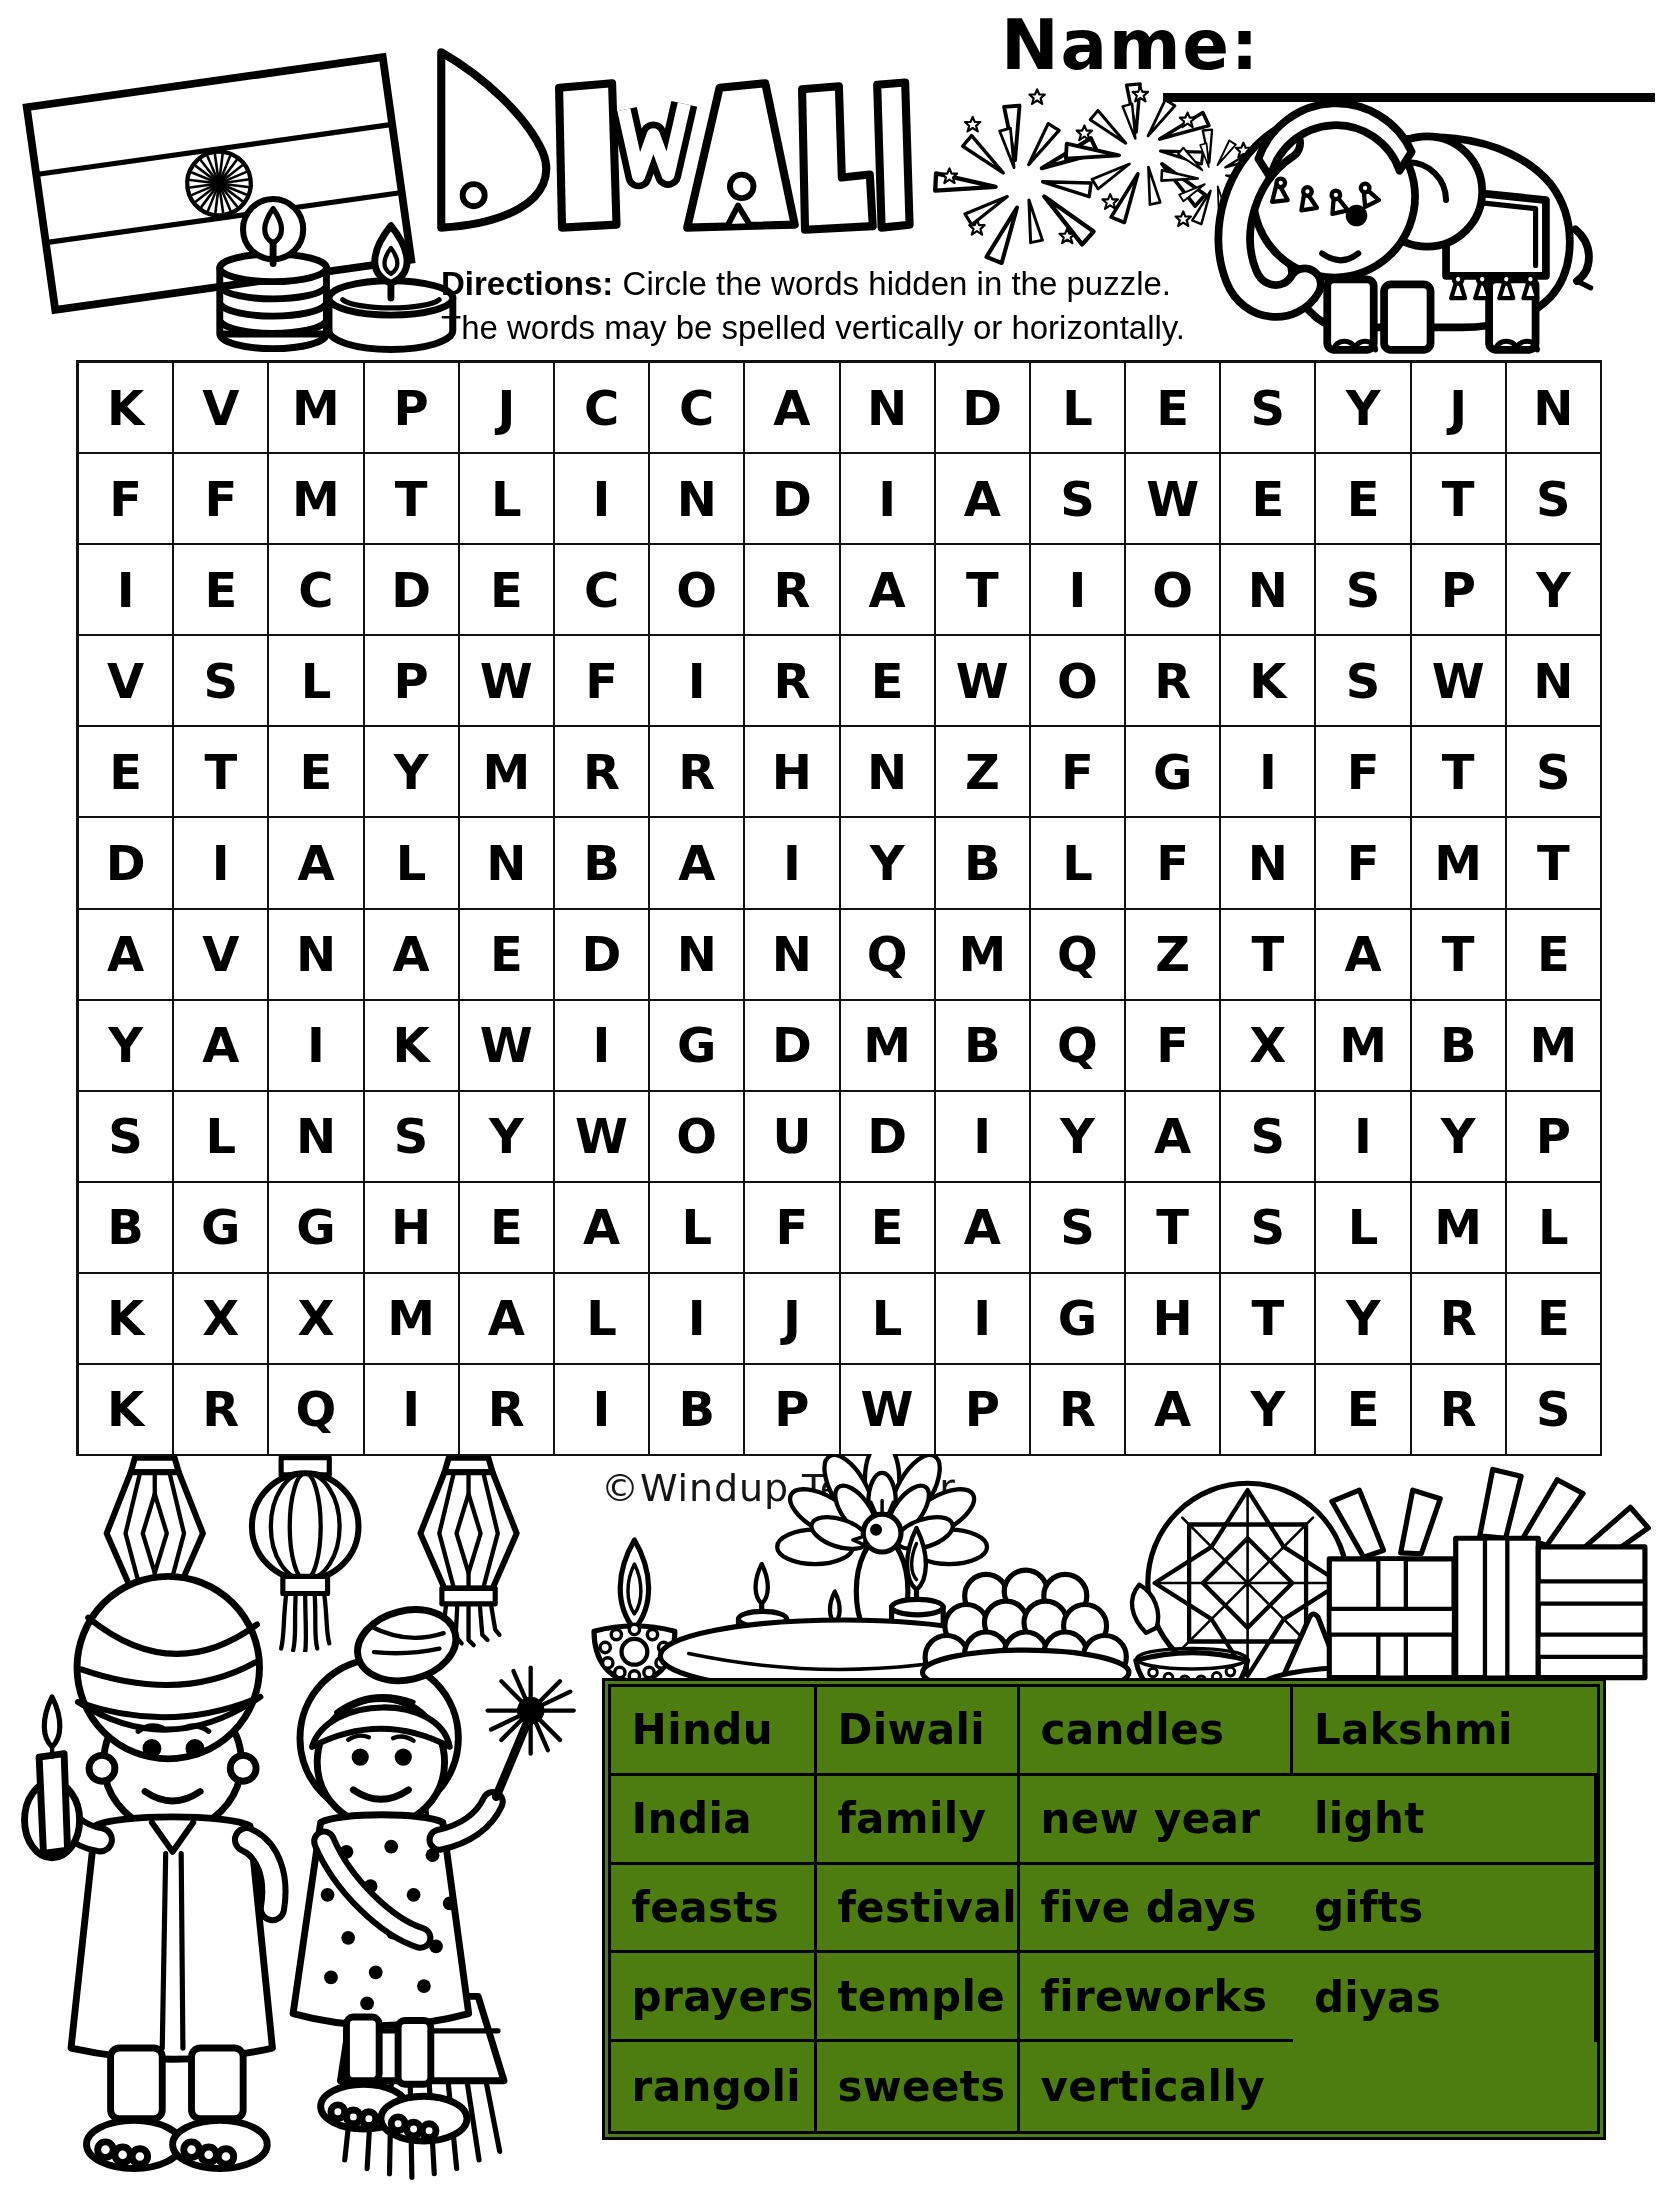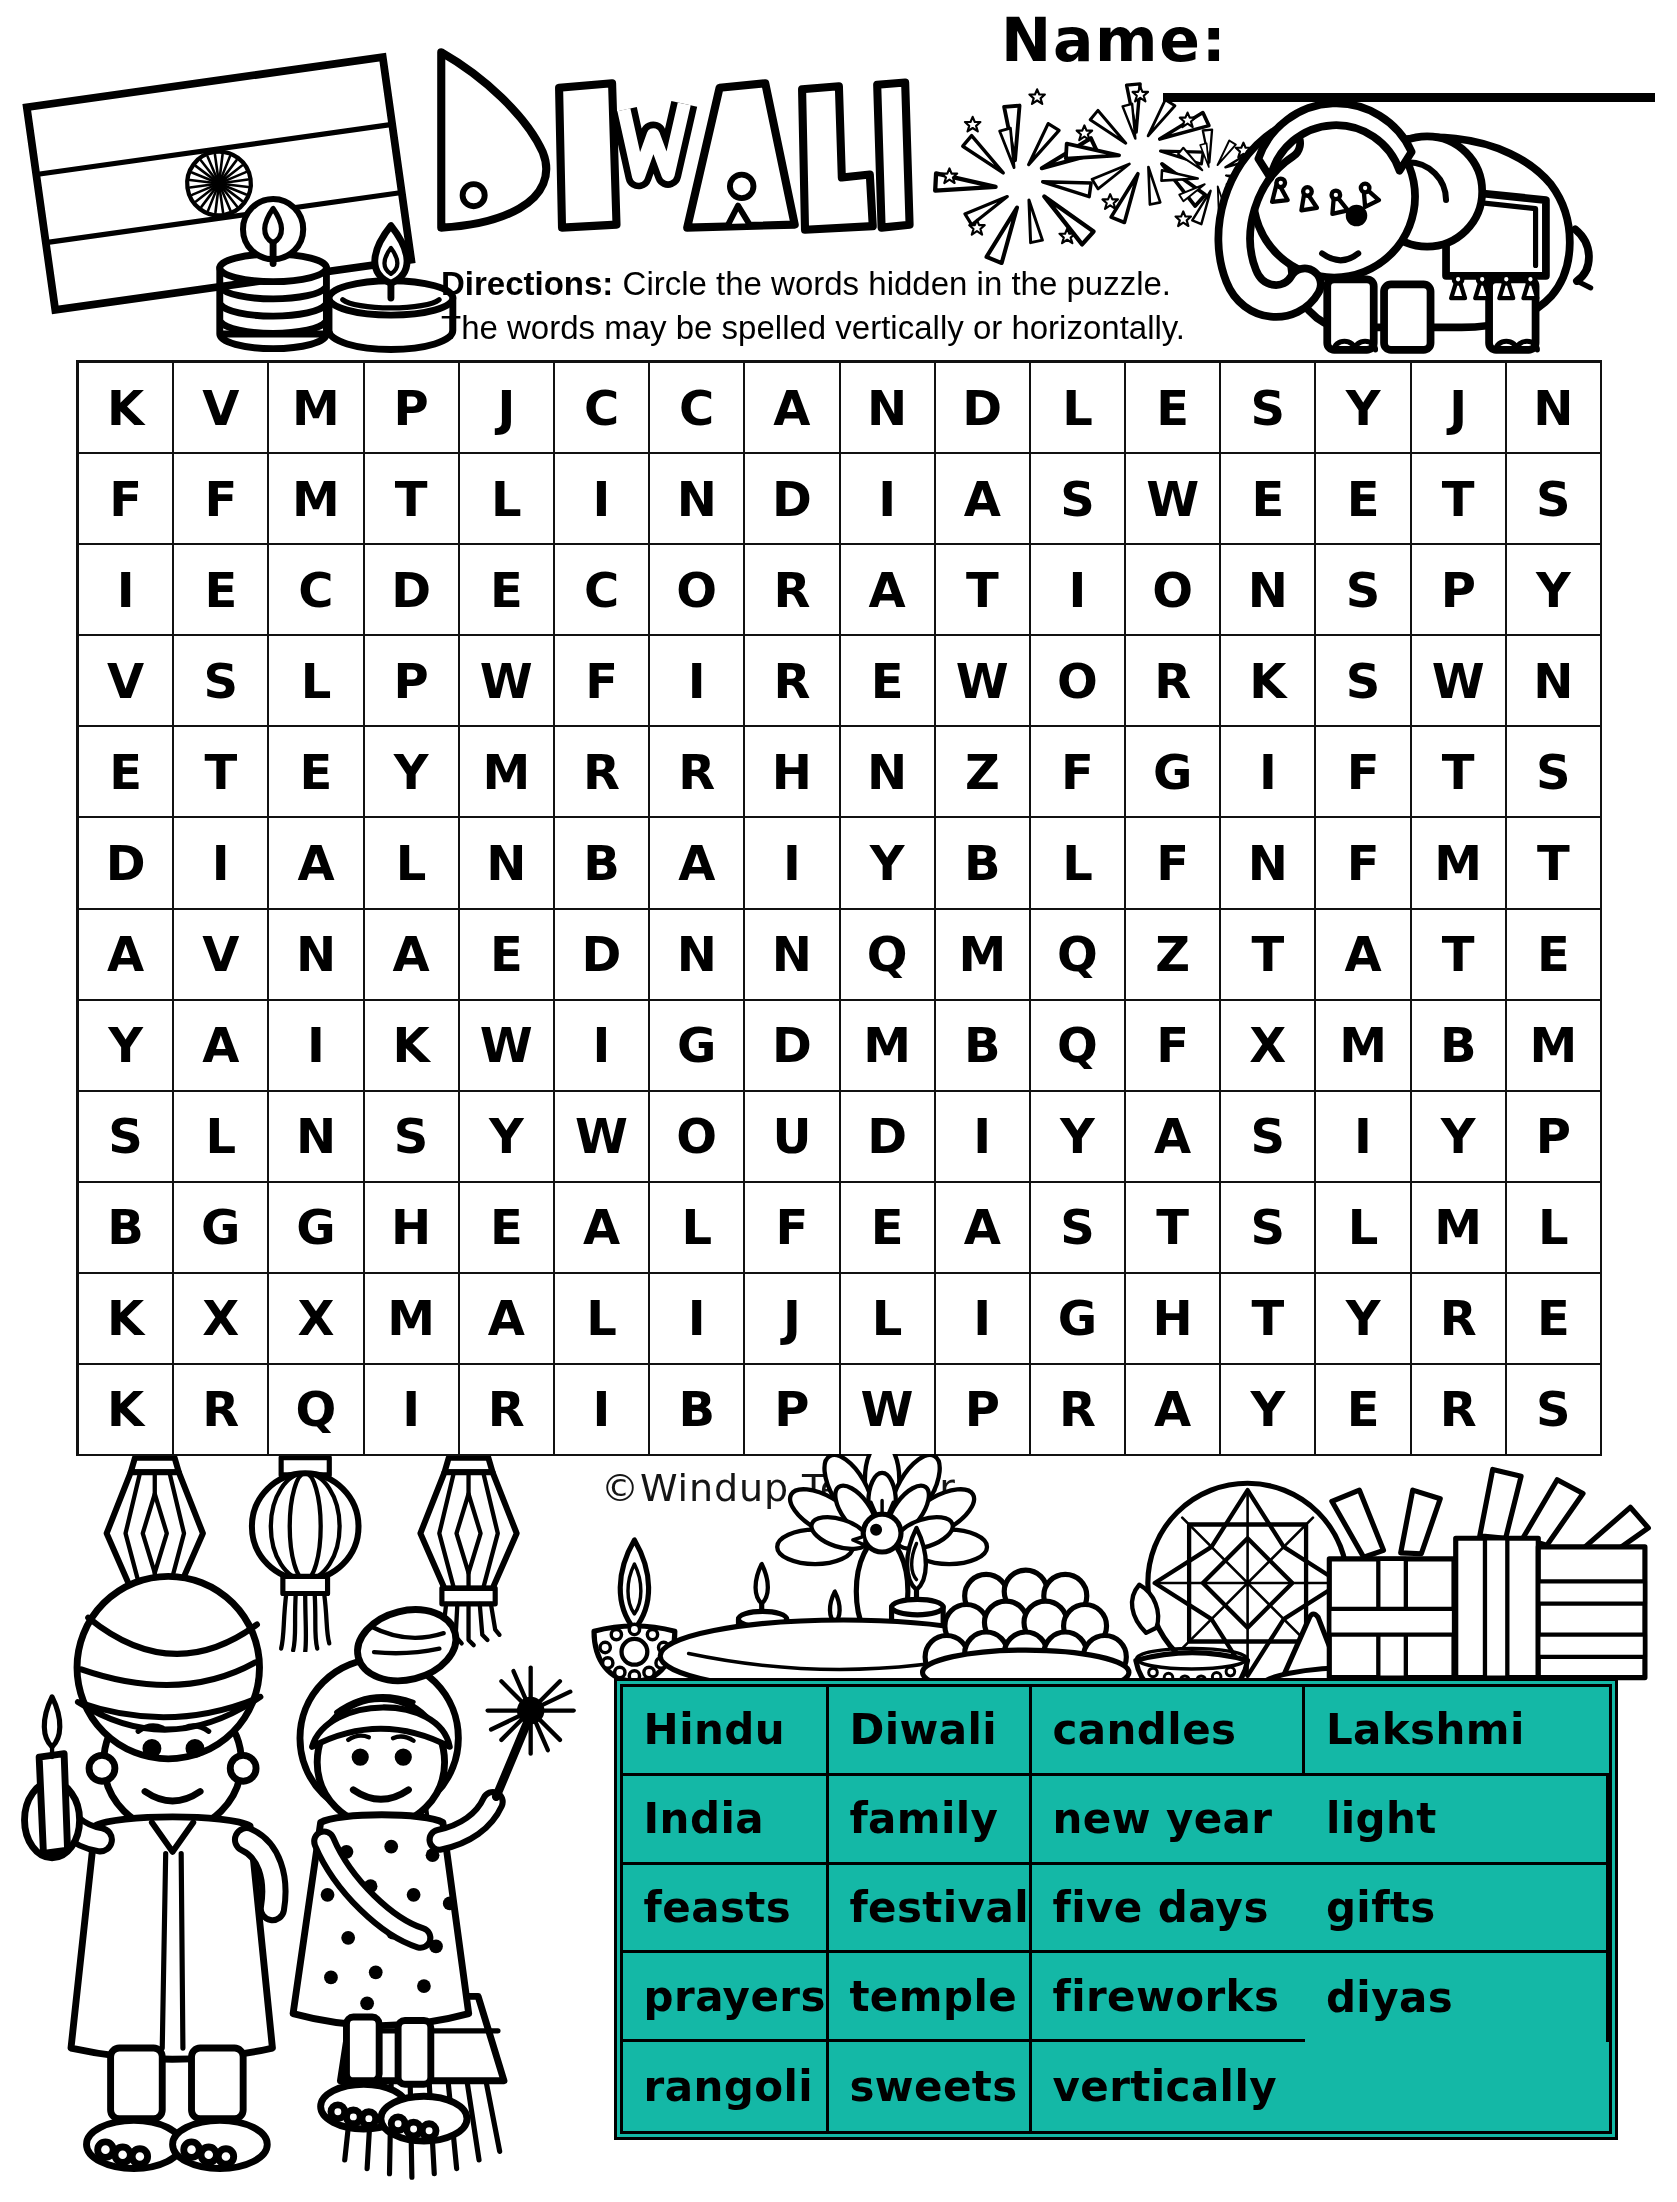--- a/index.html
+++ b/index.html
@@ -5,21 +5,21 @@
   html,body{margin:0;padding:0;background:#888;}
   .sheet{
     position:relative;width:1678px;height:2203px;background:#fff;
     font-family:"DejaVu Sans",sans-serif;color:#000;overflow:hidden;
   }
   svg{display:block;}
   .ln{stroke:#000;fill:none;stroke-linecap:round;stroke-linejoin:round;}
   .fw{stroke:#000;fill:#fff;stroke-linecap:round;stroke-linejoin:round;}
 
   
-  .name-label{position:absolute;left:1001px;top:5.2px;font-size:60px;font-weight:bold;letter-spacing:1.7px;text-align:center;}
+  .name-label{position:absolute;left:1001px;top:5.2px;font-size:69px;font-weight:bold;letter-spacing:1.7px;text-align:center;}
   .name-line{position:absolute;left:1163px;top:48px;width:492px;height:45px;border-bottom:9.5px solid #000;}
   .flag-wrap{position:absolute;left:34px;top:76px;transform:rotate(-8deg);}
   .candles-wrap{position:absolute;left:200px;top:186px;}
   .title-wrap{position:absolute;left:428px;top:26px;}
   .fireworks-wrap{position:absolute;left:925px;top:73px;}
   .elephant-wrap{position:absolute;left:1205px;top:76px;}
 
   .directions{position:absolute;left:441px;top:262px;width:792px;font-family:"Liberation Sans",sans-serif;font-size:33px;line-height:1.32;}
   .directions b{font-size:33px;}
 
@@ -37,22 +37,22 @@
 
   .credit{position:absolute;left:601px;top:1466px;font-size:38px;font-weight:400;letter-spacing:0.9px;color:#151515;}
 
   .lanterns-wrap{position:absolute;left:90px;top:1456px;}
   .kids-wrap{position:absolute;left:8.6px;top:1566px;z-index:1;}
   .decor-wrap{position:absolute;left:585px;top:1454px;z-index:1;}
 
   
   .word-bank{
     position:absolute;left:602px;top:1678px;width:1004px;height:462px;z-index:2;
-    background:#14b8a6;border:9.5px double #000;box-sizing:border-box;
-    display:grid;grid-template-columns:175fr 213fr 369fr 410fr;grid-template-rows:repeat(5,1fr);margin-left:12px;
+    background:#4d7c0f;border:9.5px double #000;box-sizing:border-box;
+    display:grid;grid-template-columns:175fr 213fr 369fr 410fr;grid-template-rows:repeat(5,1fr);
   }
   .wcell{
     border-right:3.4px solid #000;border-bottom:3.4px solid #000;
     display:flex;align-items:center;padding-left:20.6px;box-sizing:border-box;
     font-size:42px;font-weight:bold;font-family:"DejaVu Sans",sans-serif;letter-spacing:0.4px;
   }
   .wcell.lastcol{border-right:none;}
   .wcell.lastrow{border-bottom:none;}
 </style>
 </head>

